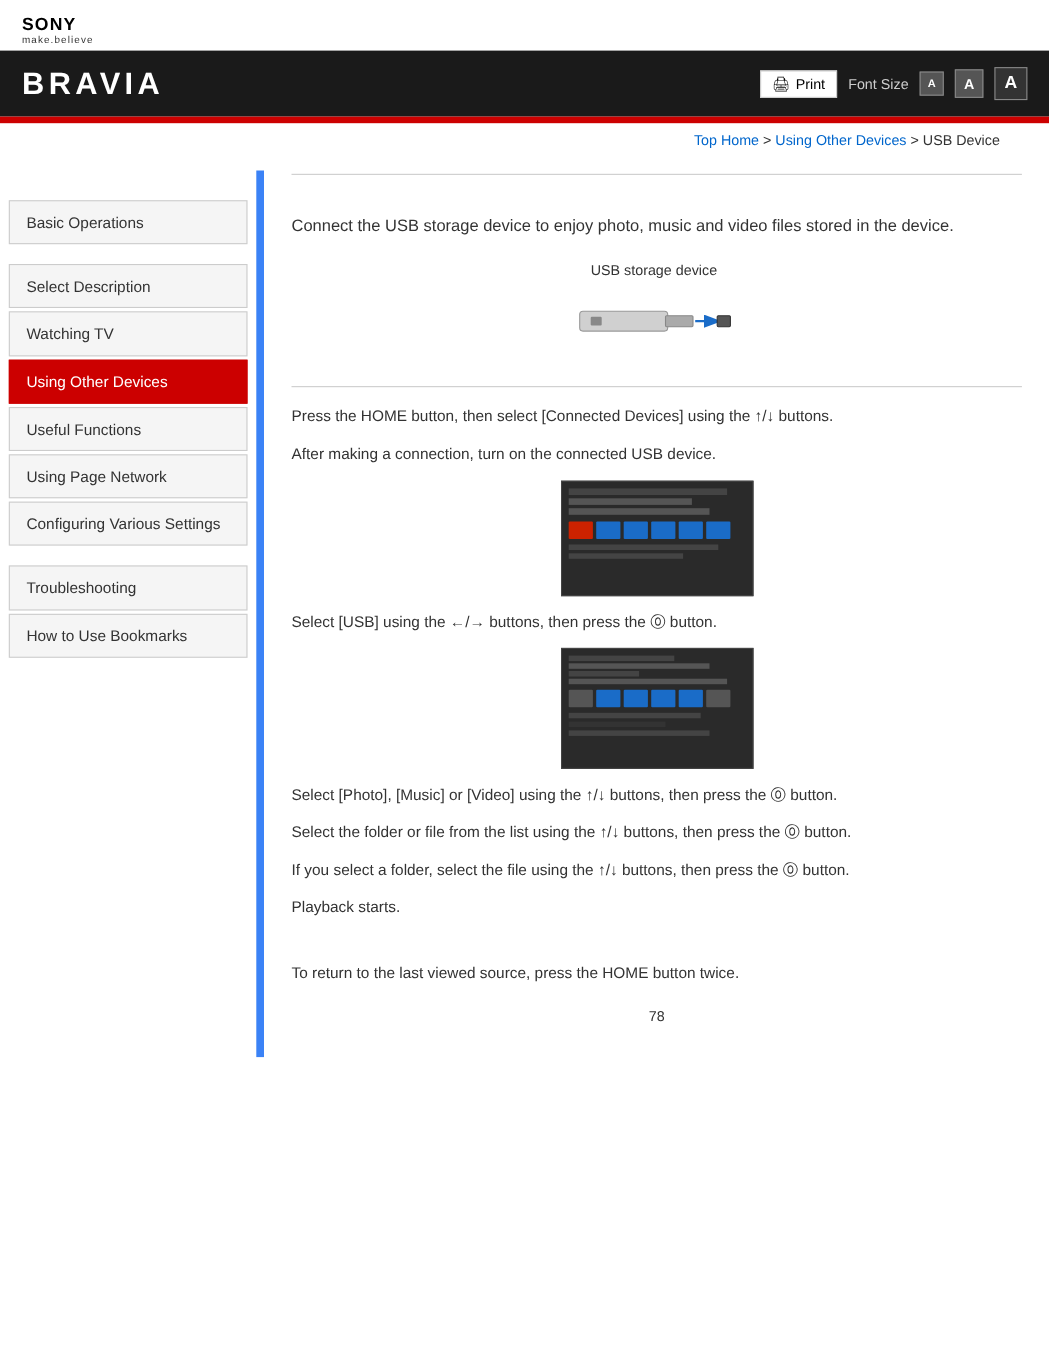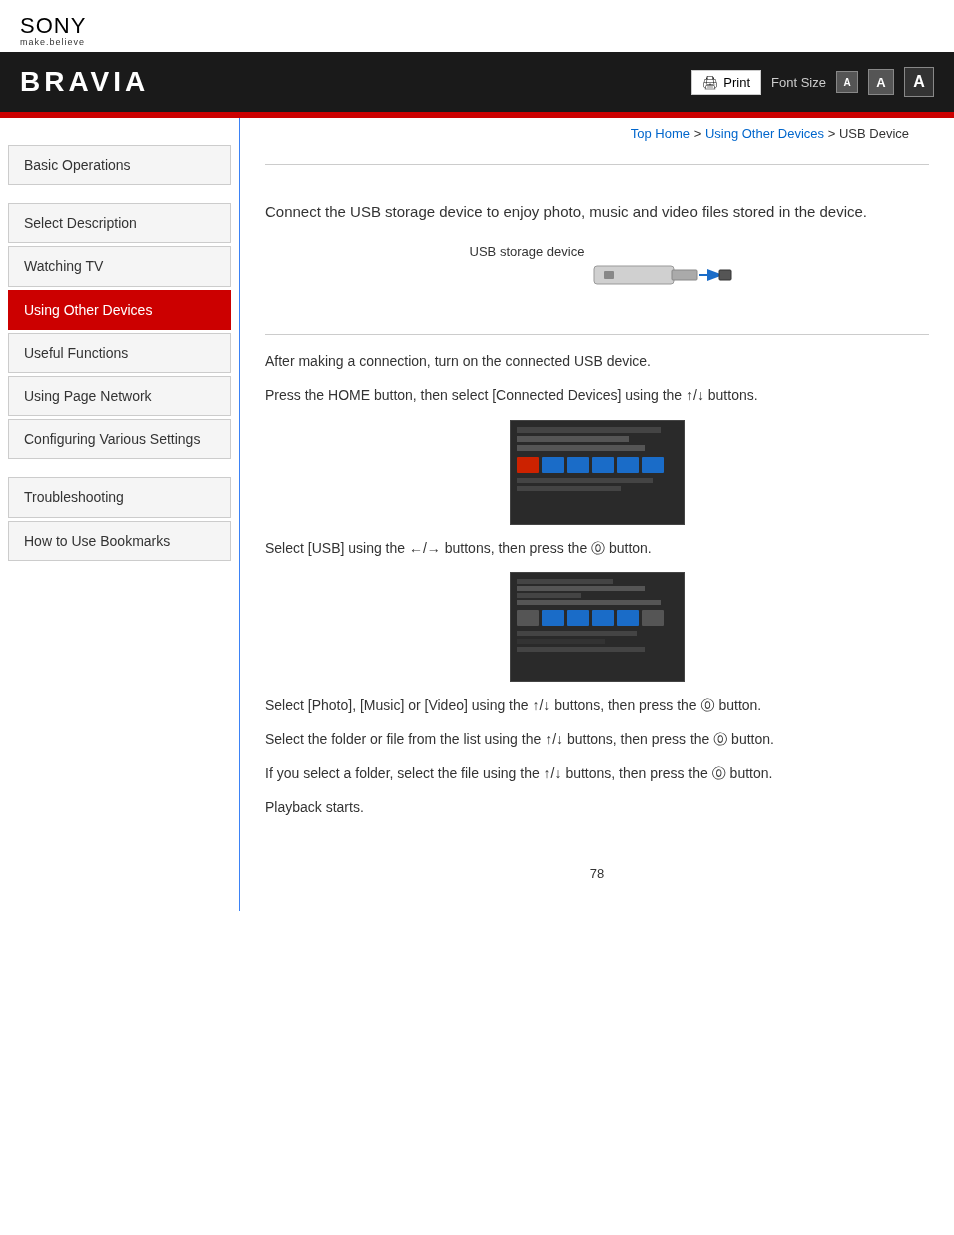--- a/index.html
+++ b/index.html
@@ -16,21 +16,21 @@
     .font-btn.md { width: 26px; height: 26px; font-size: 13px; }
     .font-btn.lg { width: 30px; height: 30px; font-size: 16px; background: #333; }
 
     
     .accent-bar { height: 6px; background: #cc0000; }
 
     
     .main-layout { display: flex; }
 
     
-    .sidebar { width: 240px; min-width: 240px; padding: 24px 0; border-right: 1px solid #3b82f6; }
+    .sidebar { width: 240px; min-width: 240px; padding: 24px 0; border-right: 7px solid #3b82f6; margin-top: 43px; }
     .sidebar-item { padding: 10px 15px; font-size: 14px; border: 1px solid #ccc; margin: 3px 8px; cursor: pointer; background: #f5f5f5; color: #333; line-height: 1.3; }
     .sidebar-item.active { background: #cc0000; color: #fff; border-color: #cc0000; }
     .sidebar-divider { height: 12px; }
 
     
     .breadcrumb { text-align: right; padding: 8px 20px; font-size: 13px; color: #0066cc; }
     .breadcrumb a { color: #0066cc; text-decoration: none; }
     .breadcrumb span { color: #333; }
 
     
@@ -40,21 +40,21 @@
 
     
     .tv-shape { width: 130px; height: 80px; background: #222; border-radius: 3px; position: relative; }
     .tv-stand { width: 40px; height: 10px; background: #444; margin: 0 auto; border-radius: 0 0 3px 3px; }
     .tv-base { width: 60px; height: 4px; background: #555; margin: 0 auto; border-radius: 2px; }
 
     .step-text { font-size: 14px; line-height: 1.7; margin: 10px 0; color: #333; }
 
     .page-number { text-align: center; font-size: 13px; margin-top: 20px; color: #333; }
 
-    .sony-logo { font-size: 22px; font-weight: 400; color: #000; letter-spacing: 1px; line-height: 1; }
+    .sony-logo { font-size: 16px; font-weight: 700; color: #000; letter-spacing: 1px; line-height: 1; }
     .sony-tagline { font-size: 9px; color: #333; letter-spacing: 1px; }
 
     .logo-area { padding: 15px 20px 5px 20px; }
 
     hr.content-divider { border: none; border-top: 1px solid #ccc; margin: 15px 0; }
   </style>
 </head>
 <body>
 
 <div class="logo-area">
@@ -103,21 +103,21 @@
 
     <hr class="content-divider">
 
     
     <div style="height:20px;"></div>
 
     <p class="intro-text">Connect the USB storage device to enjoy photo, music and video files stored in the device.</p>
 
     
     <div style="display:flex; align-items:flex-start; justify-content:center; margin: 15px 0 30px 0; gap: 0;">
-      <div style="display:flex; align-items:flex-start; position:relative;">
+      <div style="display:flex; flex-direction:column; align-items:flex-start; position:relative;">
         <span style="font-size:13px; margin-bottom:8px; margin-left:20px;">USB storage device</span>
 
         <svg width="160" height="60">
 
           <rect x="10" y="22" width="80" height="18" rx="3" ry="3" fill="#d0d0d0" stroke="#999" stroke-width="1"></rect>
 
           <rect x="88" y="26" width="25" height="10" rx="1" fill="#aaa" stroke="#888" stroke-width="1"></rect>
 
           <rect x="20" y="27" width="10" height="8" rx="1" fill="#888"></rect>
 
@@ -129,22 +129,22 @@
           </defs>
 
           <rect x="135" y="26" width="12" height="10" rx="1" fill="#555" stroke="#333" stroke-width="1"></rect>
         </svg>
       </div>
 
     </div>
 
     <hr class="content-divider">
 
+    <p class="step-text">Press the HOME button, then select [Connected Devices] using the ↑/↓ buttons.</p>
     <p class="step-text">After making a connection, turn on the connected USB device.</p>
-    <p class="step-text">Press the HOME button, then select [Connected Devices] using the ↑/↓ buttons.</p>
 
     
     <div style="display:flex; justify-content:center; margin: 12px 0;">
       <div style="width:175px; height:105px; background:#2a2a2a; border:1px solid #444; position:relative; overflow:hidden; padding:6px;">
 
         <div style="height:6px; background:#444; margin-bottom:3px; width:90%;"></div>
         <div style="height:6px; background:#555; margin-bottom:3px; width:70%;"></div>
         <div style="height:6px; background:#555; margin-bottom:6px; width:80%;"></div>
 
         <div style="display:flex; gap:3px; margin-bottom:5px;">
@@ -186,17 +186,18 @@
         <div style="height:5px; background:#444; margin-bottom:3px; width:80%;"></div>
       </div>
     </div>
 
     <p class="step-text">Select [Photo], [Music] or [Video] using the ↑/↓ buttons, then press the ⓪ button.</p>
     <p class="step-text">Select the folder or file from the list using the ↑/↓ buttons, then press the ⓪ button.</p>
     <p class="step-text">If you select a folder, select the file using the ↑/↓ buttons, then press the ⓪ button.</p>
     <p class="step-text">Playback starts.</p>
 
     <br>
+    <p class="step-text">To return to the last viewed source, press the HOME button twice.</p>
 
     <p class="page-number">78</p>
 
   </div>
 </div>
 
 </body></html>

